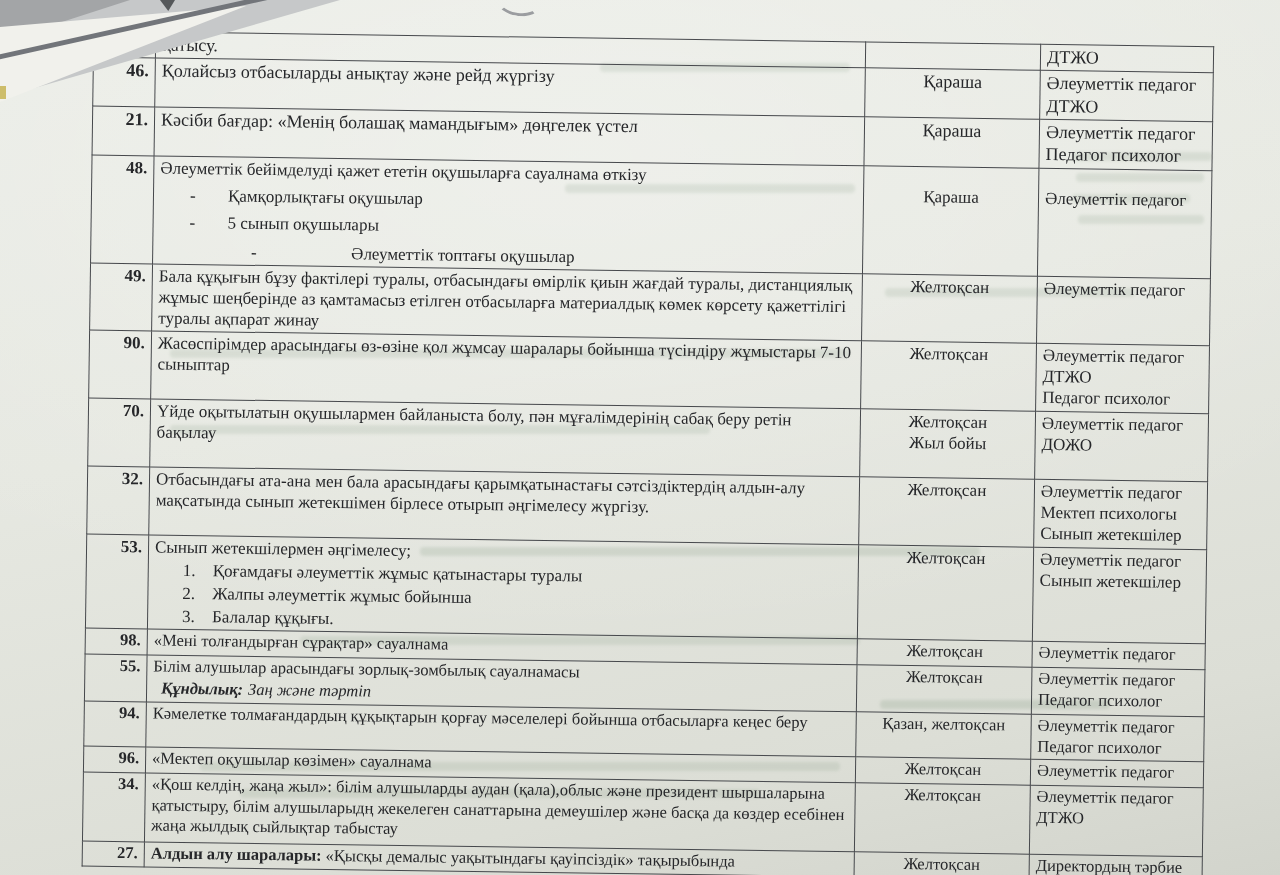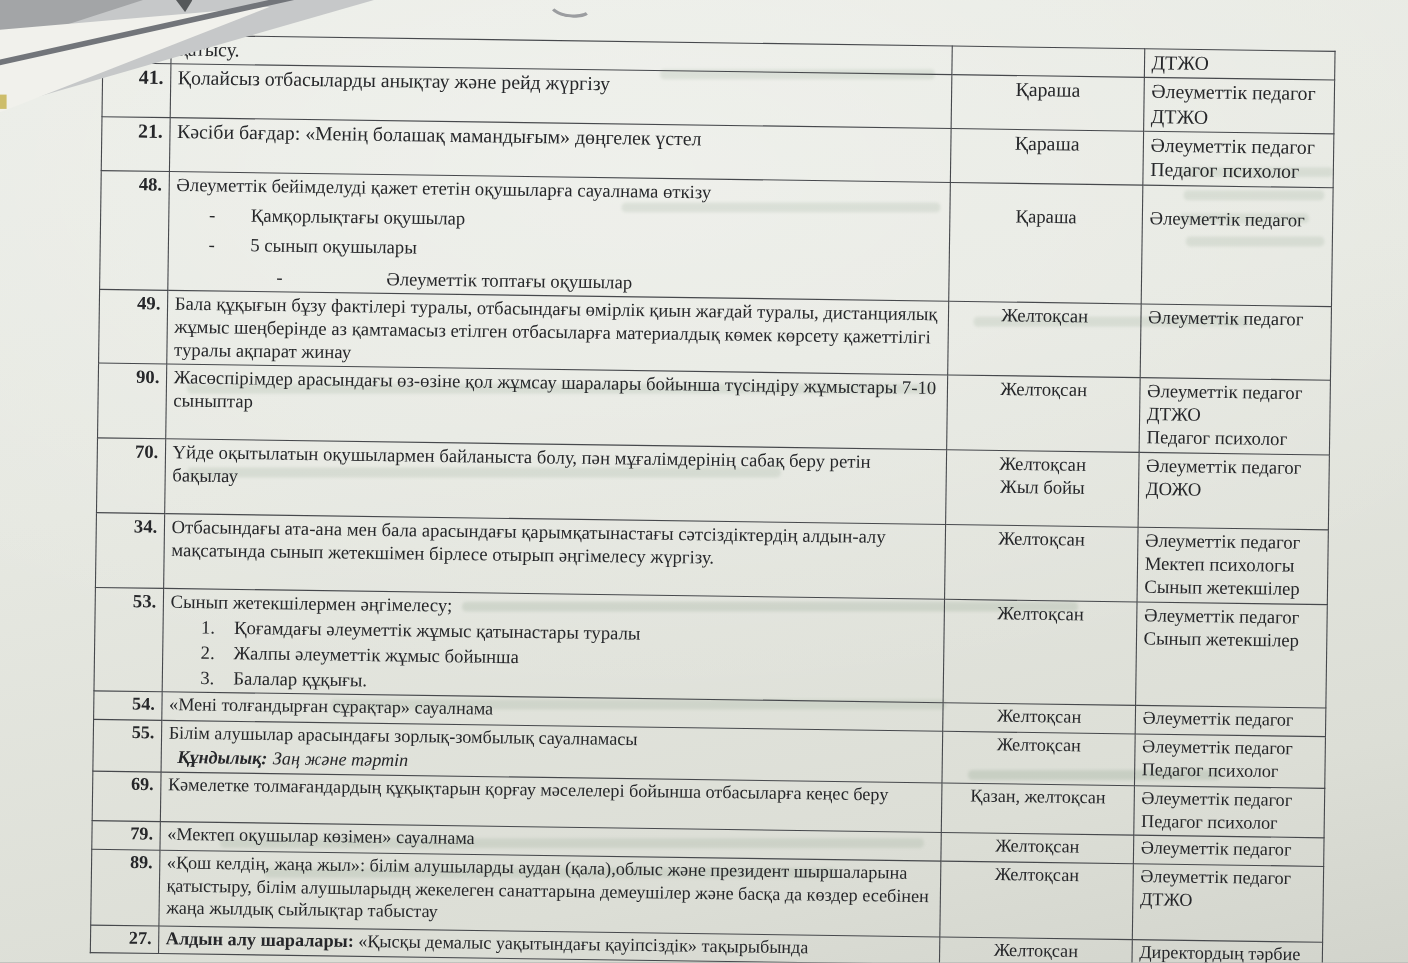--- a/index.html
+++ b/index.html
@@ -129,21 +129,21 @@
           <td class="cell-month">
             <div class="wrap"></div>
           </td>
           <td class="cell-resp">
             <div class="wrap">
               <div class="rline">ДТЖО</div>
             </div>
           </td>
         </tr>
         <tr class="row">
-          <td class="cell-num">41.</td>
+          <td class="cell-num">46.</td>
           <td class="cell-activity">
             <div class="line plain">Қолайсыз отбасыларды анықтау және рейд жүргізу</div>
           </td>
           <td class="cell-month">
             <div class="wrap">
               <div class="mline">Қараша</div>
             </div>
           </td>
           <td class="cell-resp">
             <div class="wrap">
@@ -234,21 +234,21 @@
             </div>
           </td>
           <td class="cell-resp">
             <div class="wrap">
               <div class="rline">Әлеуметтік педагог</div>
               <div class="rline">ДОЖО</div>
             </div>
           </td>
         </tr>
         <tr class="row">
-          <td class="cell-num">34.</td>
+          <td class="cell-num">32.</td>
           <td class="cell-activity">
             <div class="line plain">Отбасындағы ата-ана мен бала арасындағы қарымқатынастағы сәтсіздіктердің алдын-алу мақсатында сынып жетекшімен бірлесе отырып әңгімелесу жүргізу.</div>
           </td>
           <td class="cell-month">
             <div class="wrap">
               <div class="mline">Желтоқсан</div>
             </div>
           </td>
           <td class="cell-resp">
             <div class="wrap">
@@ -272,21 +272,21 @@
             </div>
           </td>
           <td class="cell-resp">
             <div class="wrap">
               <div class="rline">Әлеуметтік педагог</div>
               <div class="rline">Сынып жетекшілер</div>
             </div>
           </td>
         </tr>
         <tr class="row">
-          <td class="cell-num">54.</td>
+          <td class="cell-num">98.</td>
           <td class="cell-activity">
             <div class="line plain">«Мені толғандырған сұрақтар» сауалнама</div>
           </td>
           <td class="cell-month">
             <div class="wrap">
               <div class="mline">Желтоқсан</div>
             </div>
           </td>
           <td class="cell-resp">
             <div class="wrap">
@@ -306,54 +306,54 @@
             </div>
           </td>
           <td class="cell-resp">
             <div class="wrap">
               <div class="rline">Әлеуметтік педагог</div>
               <div class="rline">Педагог психолог</div>
             </div>
           </td>
         </tr>
         <tr class="row">
-          <td class="cell-num">69.</td>
+          <td class="cell-num">94.</td>
           <td class="cell-activity">
             <div class="line plain">Кәмелетке толмағандардың құқықтарын қорғау мәселелері бойынша отбасыларға кеңес беру</div>
           </td>
           <td class="cell-month">
             <div class="wrap">
               <div class="mline">Қазан, желтоқсан</div>
             </div>
           </td>
           <td class="cell-resp">
             <div class="wrap">
               <div class="rline">Әлеуметтік педагог</div>
               <div class="rline">Педагог психолог</div>
             </div>
           </td>
         </tr>
         <tr class="row">
-          <td class="cell-num">79.</td>
+          <td class="cell-num">96.</td>
           <td class="cell-activity">
             <div class="line plain">«Мектеп оқушылар көзімен» сауалнама</div>
           </td>
           <td class="cell-month">
             <div class="wrap">
               <div class="mline">Желтоқсан</div>
             </div>
           </td>
           <td class="cell-resp">
             <div class="wrap">
               <div class="rline">Әлеуметтік педагог</div>
             </div>
           </td>
         </tr>
         <tr class="row">
-          <td class="cell-num">89.</td>
+          <td class="cell-num">34.</td>
           <td class="cell-activity">
             <div class="line plain">«Қош келдің, жаңа жыл»: білім алушыларды аудан (қала),облыс және президент шыршаларына қатыстыру, білім алушыларыдң жекелеген санаттарына демеушілер және басқа да көздер есебінен жаңа жылдық сыйлықтар табыстау</div>
           </td>
           <td class="cell-month">
             <div class="wrap">
               <div class="mline">Желтоқсан</div>
             </div>
           </td>
           <td class="cell-resp">
             <div class="wrap">

